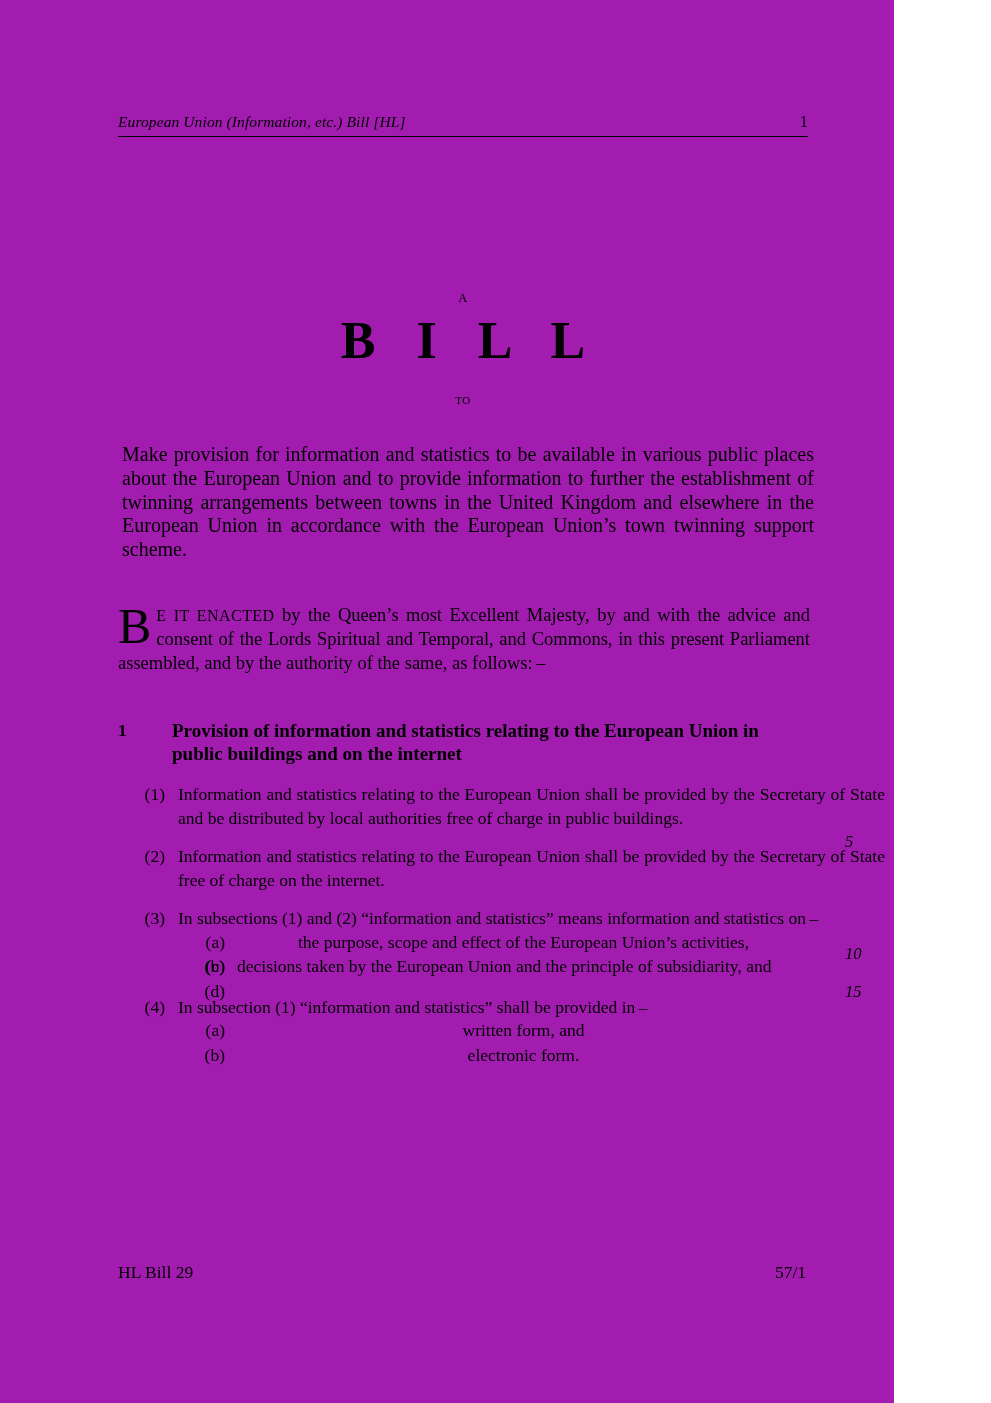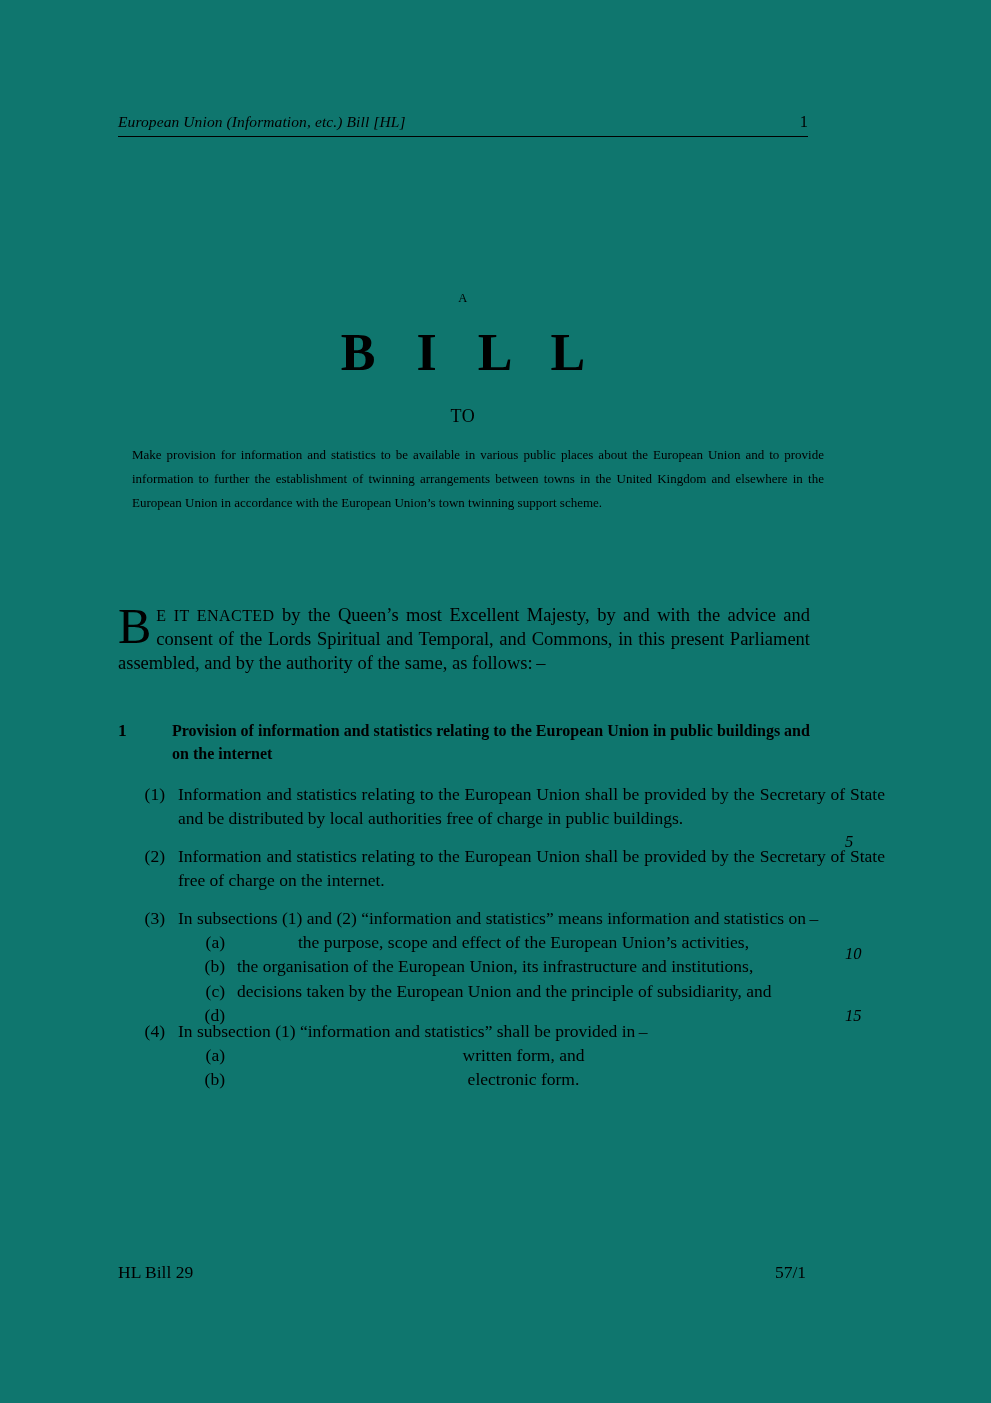--- a/index.html
+++ b/index.html
@@ -6,23 +6,23 @@
     margin: 0;
     padding: 0;
     background: #ffffff;
   }
   body {
     font-family: "Liberation Serif", "DejaVu Serif", serif;
     color: #000000;
   }
   .page {
     position: relative;
-    width: 991px;
+    width: 894px;
     height: 1403px;
-    background: #0f766e;
+    background: #a21caf;
     overflow: hidden;
   }
 
   
   .header {
     position: absolute;
     left: 118px;
     top: 112px;
     width: 690px;
     display: flex;
@@ -58,37 +58,37 @@
   .title-a {
     font-size: 12.5px;
     letter-spacing: 0.6px;
     line-height: 1;
   }
   .title-bill {
     font-size: 52px;
     font-weight: bold;
     letter-spacing: 14px;
     line-height: 1.08;
-    margin-top: 20px;
+    margin-top: 8px;
     text-indent: 14px;
   }
   .title-to {
-    font-size: 18px;
+    font-size: 11px;
     letter-spacing: 0.6px;
     margin-top: 26px;
     line-height: 1;
   }
 
   
   .longtitle {
     position: absolute;
-    left: 132px;
+    left: 122px;
     top: 443px;
     width: 692px;
-    font-size: 13px;
+    font-size: 20px;
     line-height: 23.8px;
     text-align: justify;
     text-justify: inter-word;
     hyphens: none;
   }
 
   
   .enacting {
     position: absolute;
     left: 118px;
@@ -127,21 +127,21 @@
   .clause-num {
     position: absolute;
     left: 118px;
     top: 0;
     font-size: 17.5px;
     font-weight: bold;
   }
   .clause-title {
     margin-left: 172px;
     margin-right: 181px;
-    font-size: 16px;
+    font-size: 19px;
     font-weight: bold;
     line-height: 22.5px;
   }
 
   .subsec {
     position: relative;
     margin-bottom: 15px;
   }
   .subsec-marker {
     position: absolute;
@@ -265,21 +265,20 @@
       <div class="subsec-marker">(3)</div>
       <div class="subsec-body ragged">In subsections (1) and (2) “information and statistics” means information and statistics on –</div>
       <div class="para-list">
         <div class="para">
           <div class="para-marker">(a)</div>
           <div class="para-body ragged">the purpose, scope and effect of the European Union’s activities,</div>
           <div class="linenum" style="top:11px;">10</div>
         </div>
         <div class="para">
           <div class="para-marker">(b)</div>
-          <div class="para-body">the organisation of the European Union, its infrastructure and institutions,</div>
         </div>
         <div class="para">
           <div class="para-marker">(c)</div>
           <div class="para-body">decisions taken by the European Union and the principle of subsidiarity, and</div>
         </div>
         <div class="para">
           <div class="para-marker">(d)</div>
           <div class="linenum" style="top:0px;">15</div>
         </div>
       </div>

